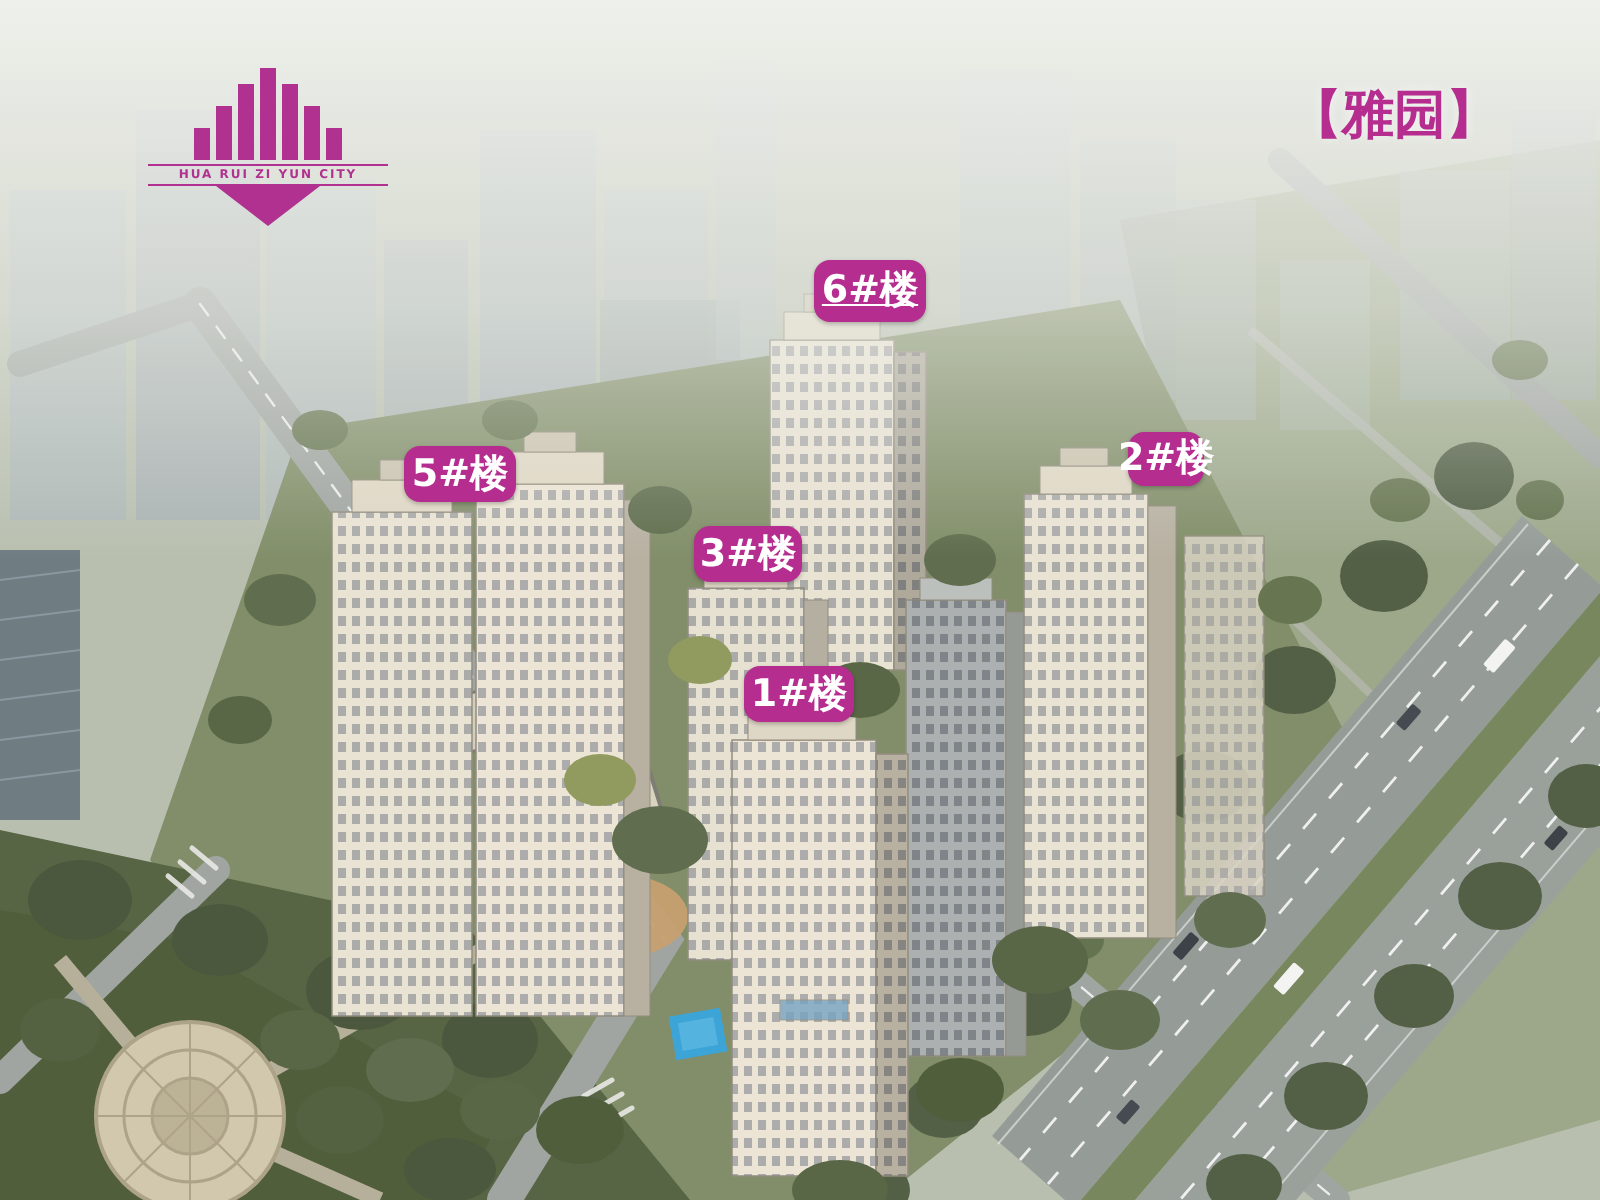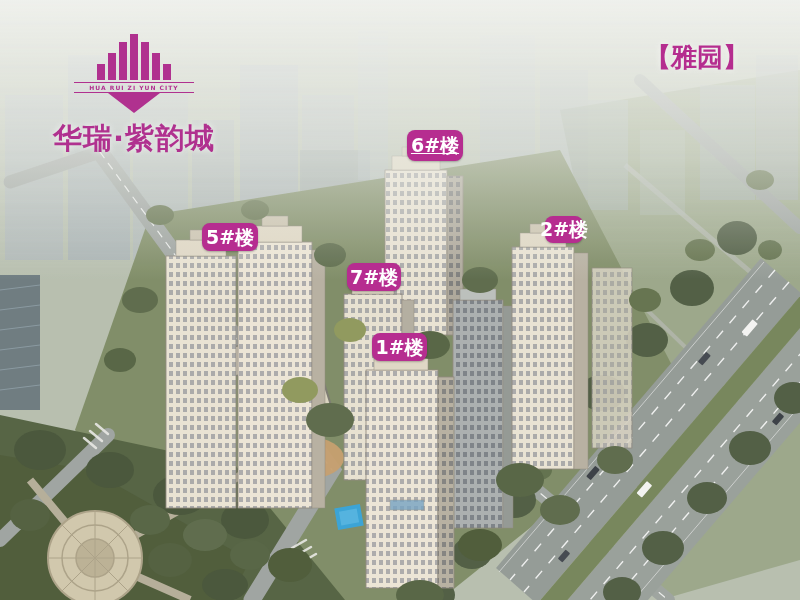--- a/index.html
+++ b/index.html
@@ -32,21 +32,21 @@
 
   
   .badge{
     position:absolute;background:#b62d90;color:#fff;font-weight:bold;font-size:19px;
     display:flex;align-items:center;justify-content:center;border-radius:8px;
     box-shadow:0 1px 2px rgba(0,0,0,.25);white-space:nowrap;line-height:1;
   }
   .b6{left:407px;top:130px;width:56px;height:31px;text-decoration:underline;}
   .b5{left:202px;top:223px;width:56px;height:28px;}
   .b3{left:347px;top:263px;width:54px;height:28px;}
-  .b2{left:545px;top:216px;width:38px;height:27px;}
+  .b2{left:564px;top:216px;width:38px;height:27px;}
   .b1{left:372px;top:333px;width:55px;height:28px;}
 </style>
 </head>
 <body>
 
 <div class="stage">
 
   <svg class="scene" viewBox="0 0 800 600">
     <defs>
       <linearGradient id="fog" x1="0" y1="0" x2="0" y2="1">
@@ -288,24 +288,23 @@
       <span class="lb1"></span>
         <span class="lb2"></span>
         <span class="lb3"></span>
       <span class="lb4"></span>
         <span class="lb5"></span>
         <span class="lb6"></span>
         <span class="lb7"></span>
     </div>
     <div class="logo-tagline">HUA RUI ZI YUN CITY</div>
     <div class="logo-triangle"></div>
-    <div class="logo-name">华瑞·紫韵城</div>
   </div>
 
   <div class="phase">【雅园】</div>
 
   <div class="badge b6">6#楼</div>
   <div class="badge b5">5#楼</div>
-  <div class="badge b3">7#楼</div>
+  <div class="badge b3">3#楼</div>
   <div class="badge b2">2#楼</div>
   <div class="badge b1">1#楼</div>
 
 </div>
 
 </body></html>

